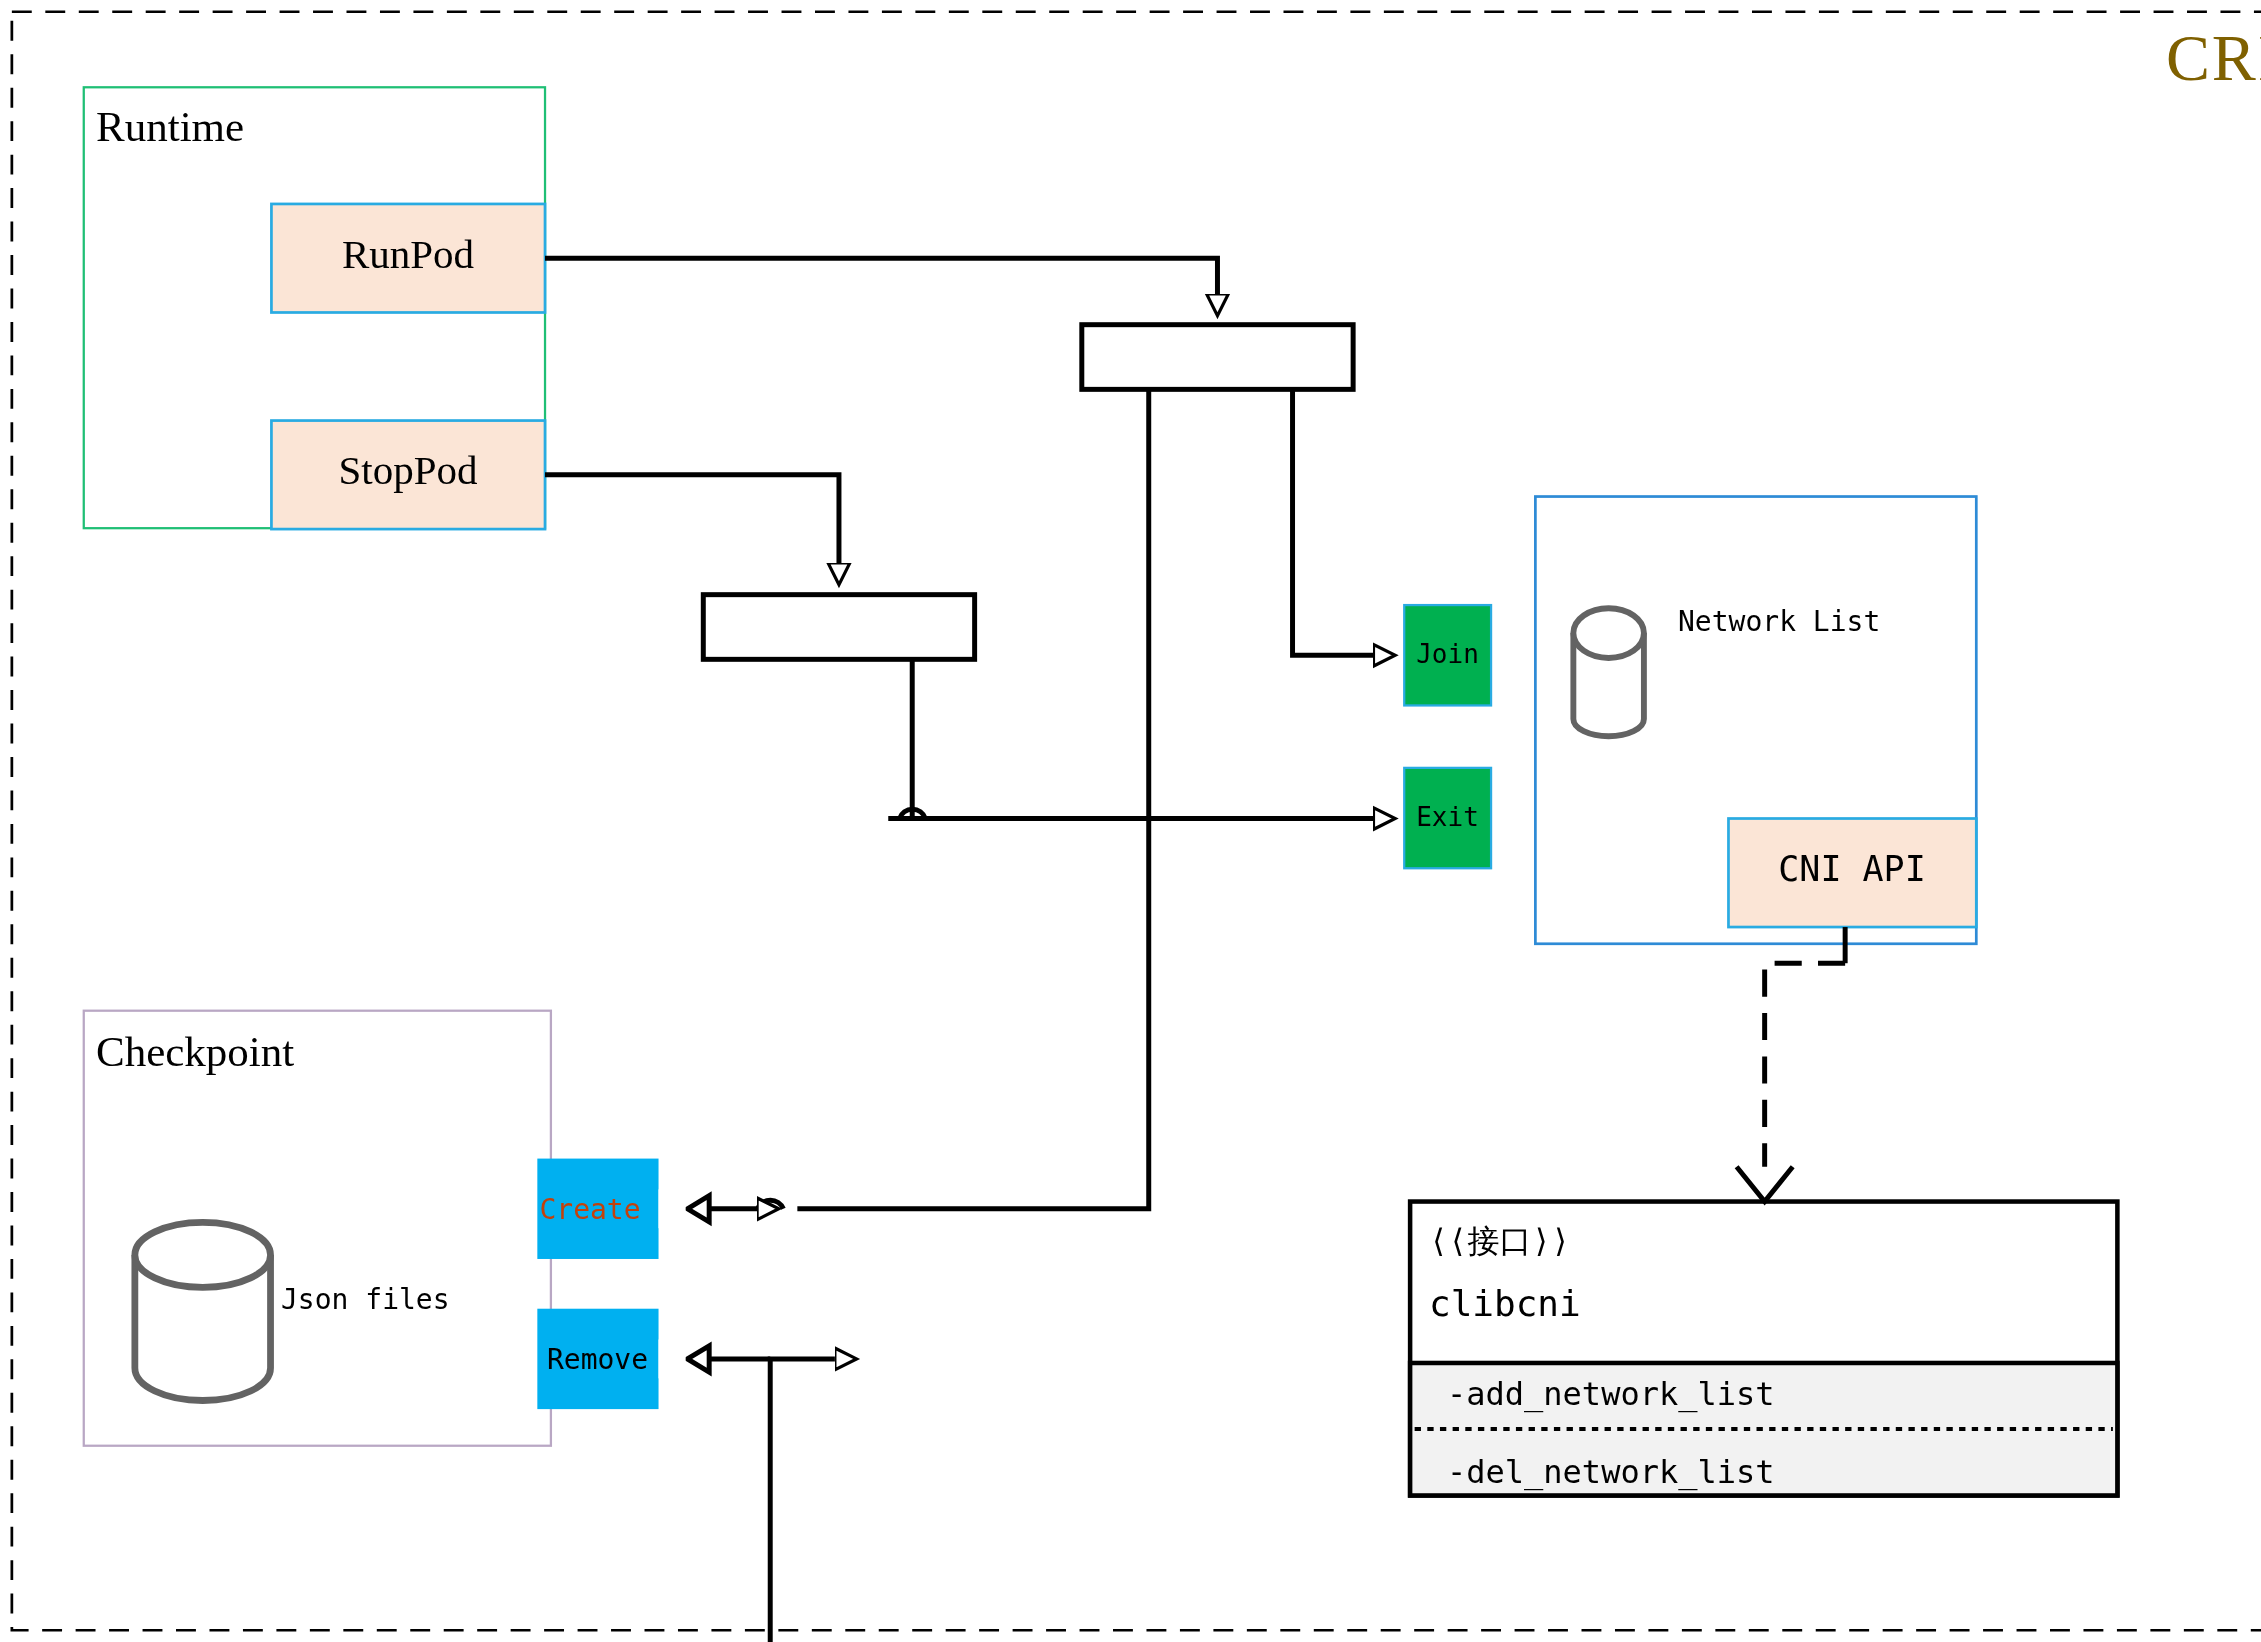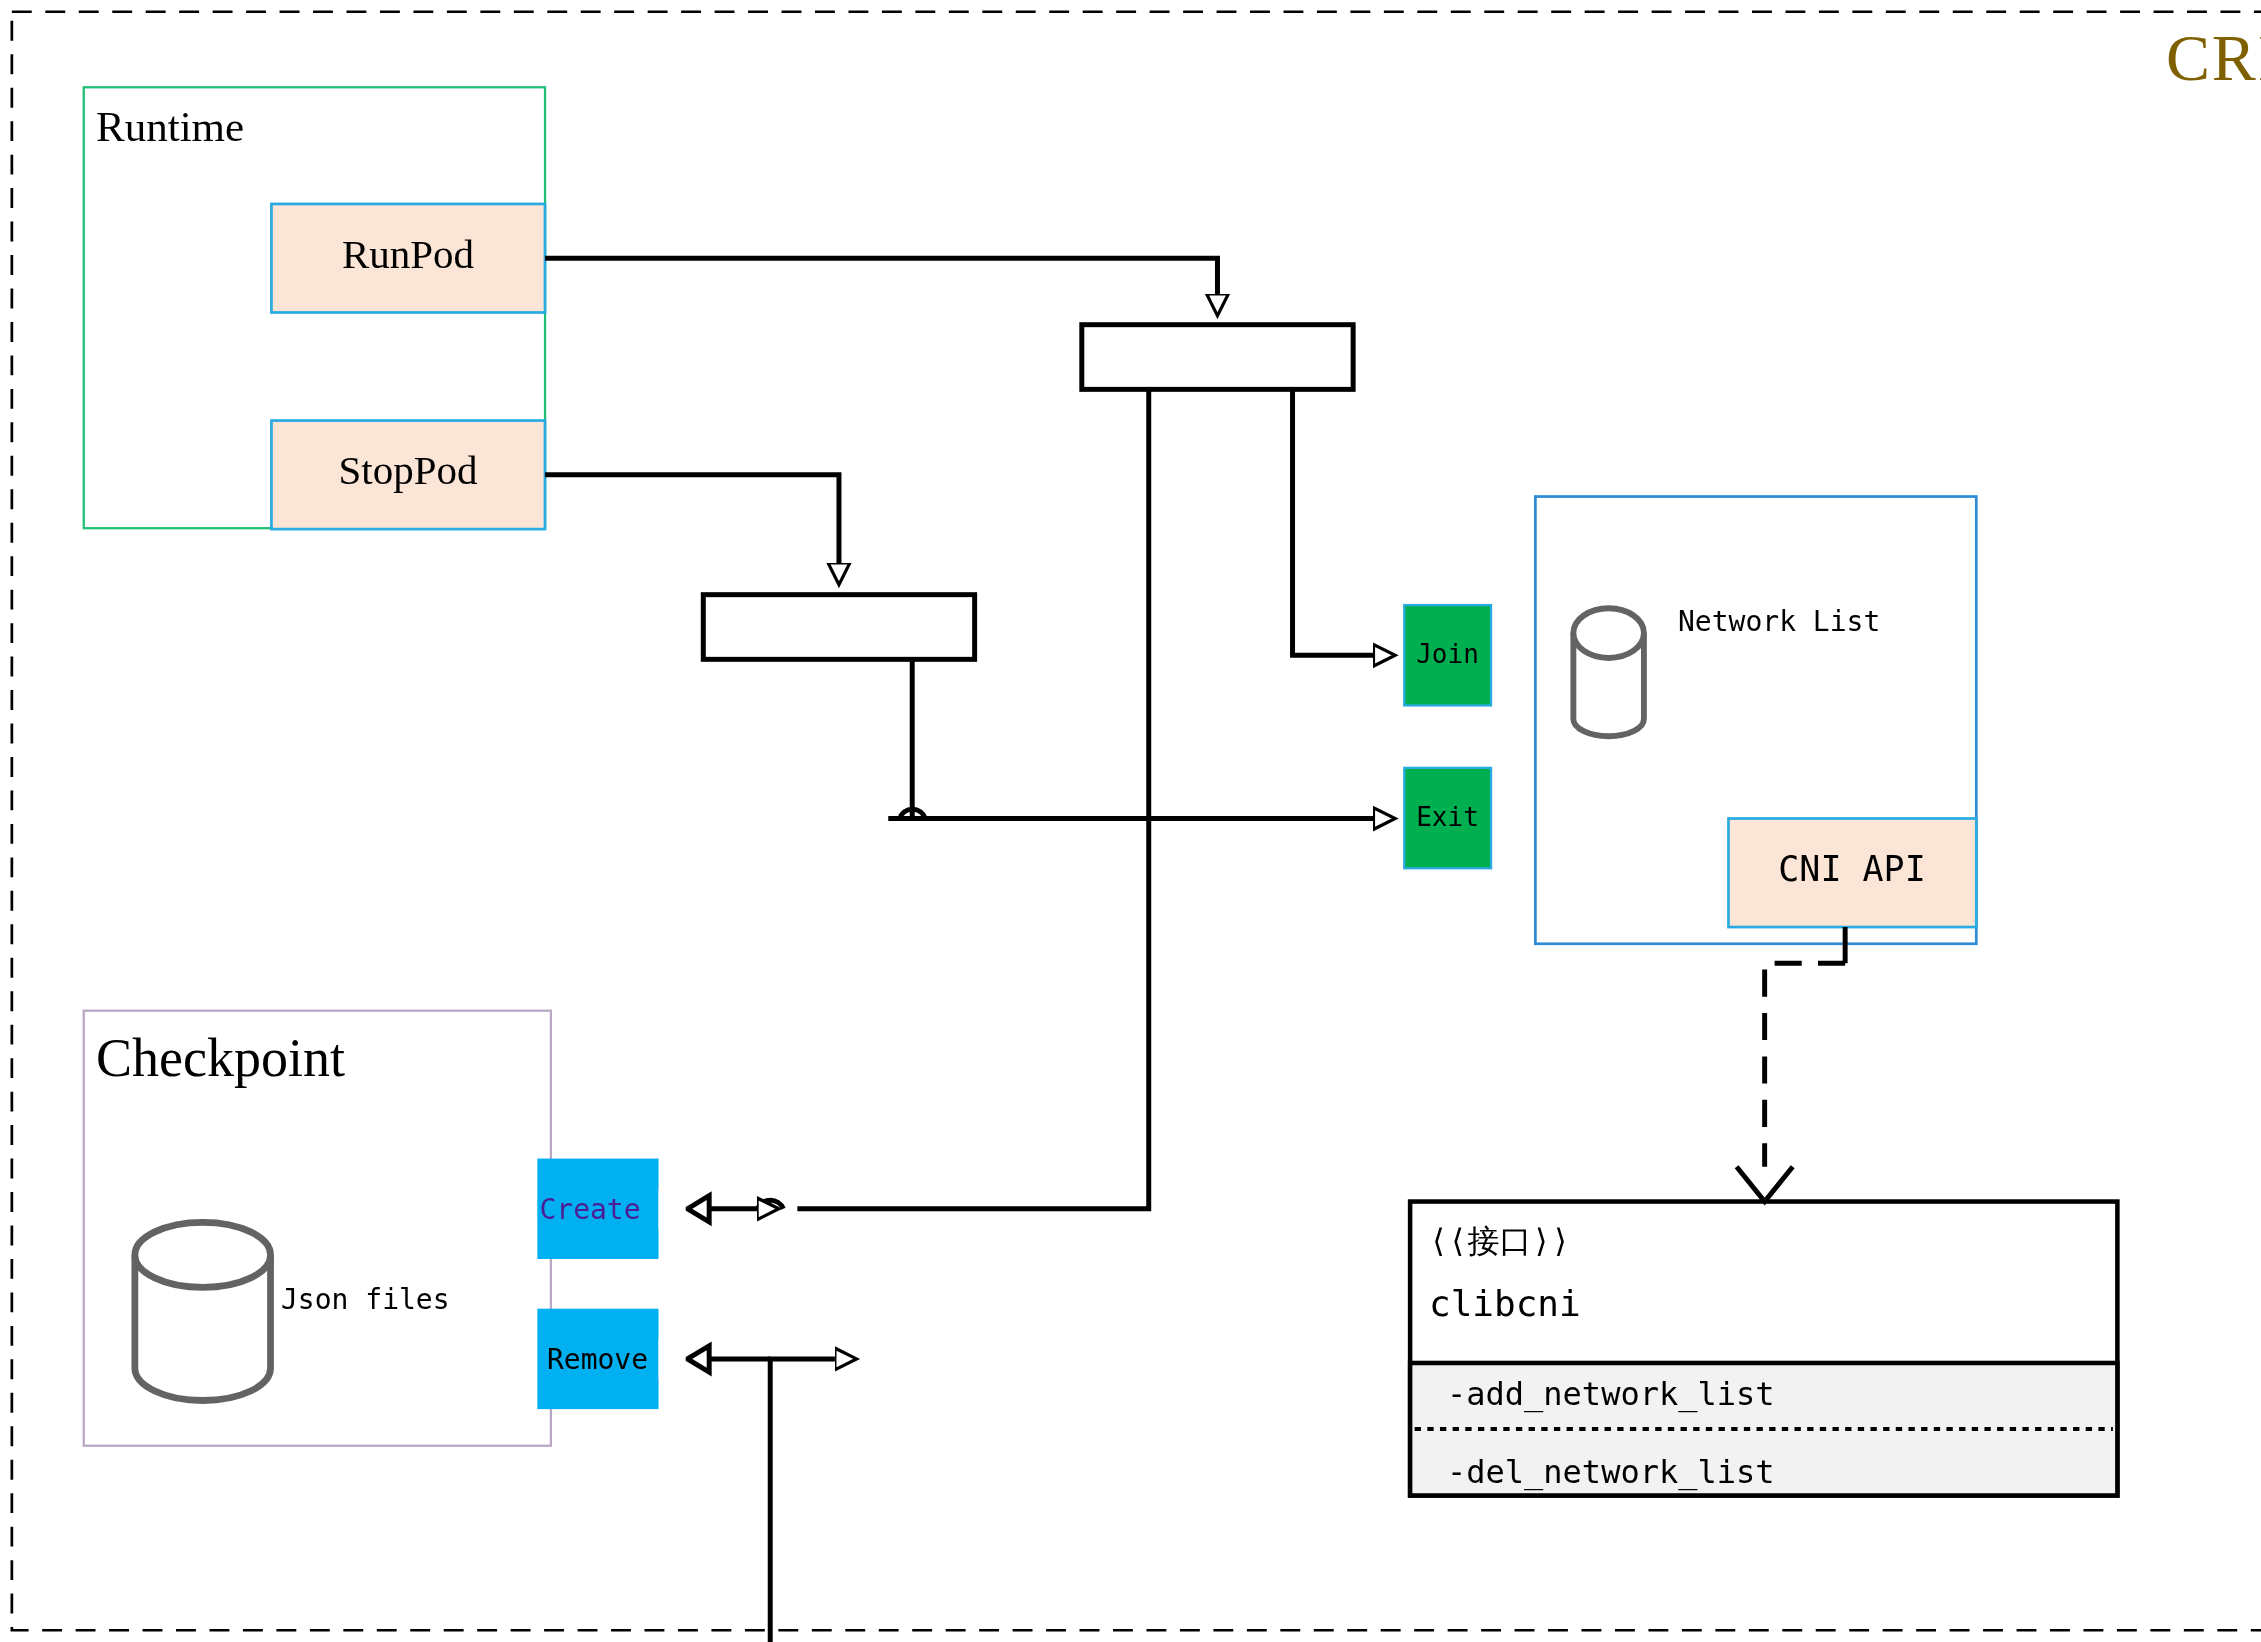--- a/index.html
+++ b/index.html
@@ -127,23 +127,23 @@
     </g>
 
   </svg>
 
   <div class="box-label serif" style="left:2166px; top:20.4px; font-size:66px; color:#7F6000; letter-spacing:1.8px;">CRI</div>
 
   <div class="box-label serif" style="left:96px; top:102px; font-size:43px; color:#000;">Runtime</div>
   <div class="box-label serif" style="left:271px; top:230px; width:274px; text-align:center; font-size:41px; color:#000;">RunPod</div>
   <div class="box-label serif" style="left:271px; top:446px; width:274px; text-align:center; font-size:41px; color:#000;">StopPod</div>
 
-  <div class="box-label serif" style="left:96px; top:1027px; font-size:54px; color:#000;">Checkpoint</div>
+  <div class="box-label serif" style="left:96px; top:1027px; font-size:43px; color:#000;">Checkpoint</div>
   <div class="box-label mono" style="left:281px; top:1283px; font-size:28px; color:#000;">Json files</div>
-  <div class="box-label mono" style="left:537px; top:1193px; width:106px; text-align:center; font-size:28px; color:#4c1d95;">Create</div>
+  <div class="box-label mono" style="left:537px; top:1193px; width:106px; text-align:center; font-size:28px; color:#c2410c;">Create</div>
   <div class="box-label mono" style="left:537px; top:1343px; width:121px; text-align:center; font-size:28px; color:#000;">Remove</div>
 
   <div class="box-label mono" style="left:1678px; top:605px; font-size:28px; color:#000;">Network List</div>
   <div class="box-label mono" style="left:1404px; top:639px; width:87px; text-align:center; font-size:26px; color:#000;">Join</div>
   <div class="box-label mono" style="left:1404px; top:802px; width:87px; text-align:center; font-size:26px; color:#000;">Exit</div>
   <div class="box-label mono" style="left:1728px; top:849px; width:248px; text-align:center; font-size:35px; color:#000;">CNI API</div>
 
   <div class="box-label mono" style="left:1429px; top:1220px; font-size:32px; color:#000;">⟨⟨接口⟩⟩</div>
   <div class="box-label mono" style="left:1429px; top:1283px; font-size:36px; color:#000;">clibcni</div>
   <div class="box-label mono" style="left:1447px; top:1375px; font-size:32px; color:#000;">-add_network_list</div>

